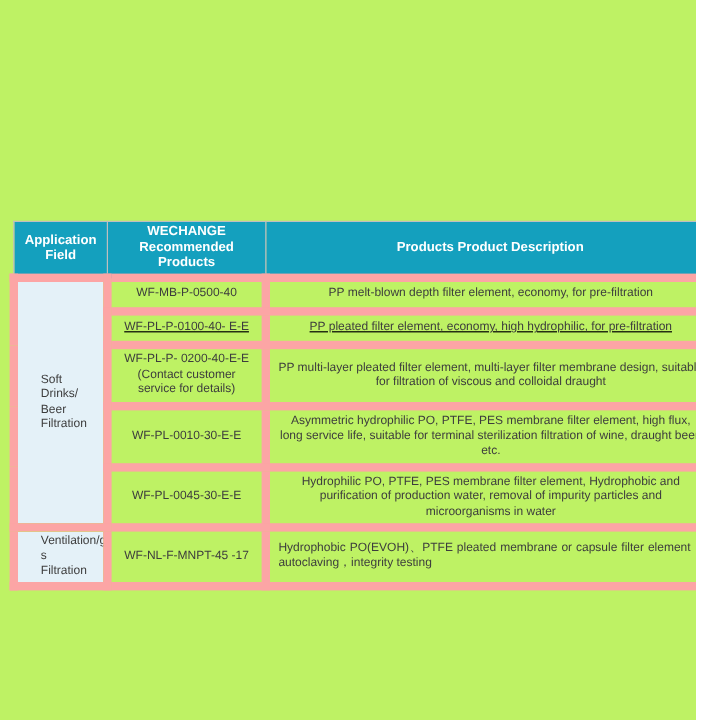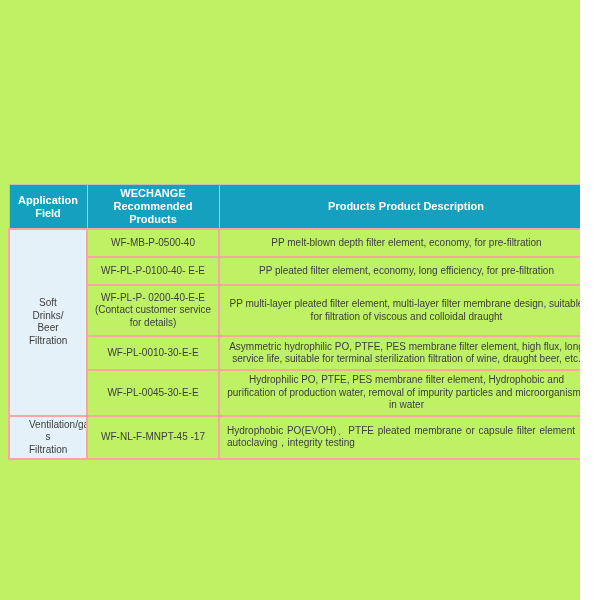--- a/index.html
+++ b/index.html
@@ -32,45 +32,44 @@
     font-size: 11px;
     font-weight: bold;
     text-align: center;
     vertical-align: middle;
     border: 1px solid #BFBFBF;
     padding: 2px 4px;
     height: 30px;
     line-height: 13px;
   }
   td {
-    border: 2px solid #fca5a5;
+    border: 7px solid #fca5a5;
     font-size: 10px;
     color: #3D3D3D;
     vertical-align: middle;
     line-height: 12.5px;
     overflow: hidden;
   }
   td.app-cell {
     background: #E4F1F8;
-    text-align: center;
     padding: 2px 19px;
   }
   td.product-cell {
     text-align: center;
     padding: 3px 6px;
   }
   td.desc-cell {
     text-align: center;
     padding: 3px 6px 3px 7px;
   }
   td.desc-cell.justify {
     text-align: justify;
   }
   tbody tr:nth-child(1) { height: 28px; }
-  tbody tr:nth-child(2) { height: 28px; }
+  tbody tr:nth-child(2) { height: 28px; text-decoration: underline; }
   tbody tr:nth-child(3) { height: 51px; }
   tbody tr:nth-child(4) { height: 34px; }
   tbody tr:nth-child(5) { height: 34px; }
   tbody tr:nth-child(6) { height: 40px; }
 </style>
 </head>
 <body>
 
 <div class="canvas">
   <table class="product-table">
@@ -87,21 +86,21 @@
       </tr>
     </thead>
     <tbody id="table-body">
         <tr>
           <td class="app-cell" rowspan="5">Soft Drinks/ Beer Filtration</td>
           <td class="product-cell">WF-MB-P-0500-40</td>
           <td class="desc-cell">PP melt-blown depth filter element, economy, for pre-filtration</td>
         </tr>
         <tr>
           <td class="product-cell">WF-PL-P-0100-40- E-E</td>
-          <td class="desc-cell">PP pleated filter element, economy, long efficiency, for pre-filtration</td>
+          <td class="desc-cell">PP pleated filter element, economy, high hydrophilic, for pre-filtration</td>
         </tr>
         <tr>
           <td class="product-cell">WF-PL-P- 0200-40-E-E (Contact customer service for details)</td>
           <td class="desc-cell">PP multi-layer pleated filter element, multi-layer filter membrane design, suitable for filtration of viscous and colloidal draught</td>
         </tr>
         <tr>
           <td class="product-cell">WF-PL-0010-30-E-E</td>
           <td class="desc-cell">Asymmetric hydrophilic PO, PTFE, PES membrane filter element, high flux, long service life, suitable for terminal sterilization filtration of wine, draught beer, etc.</td>
         </tr>
         <tr>

